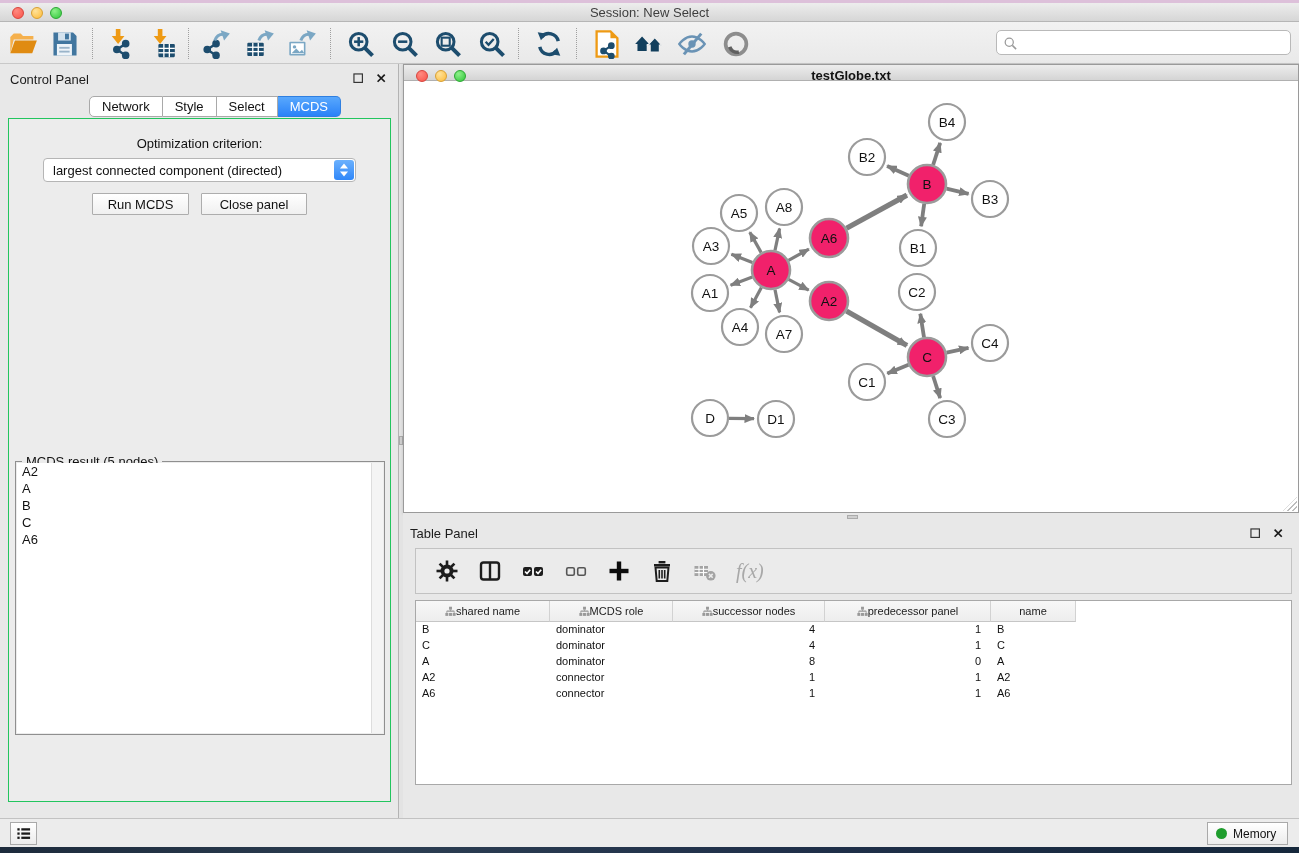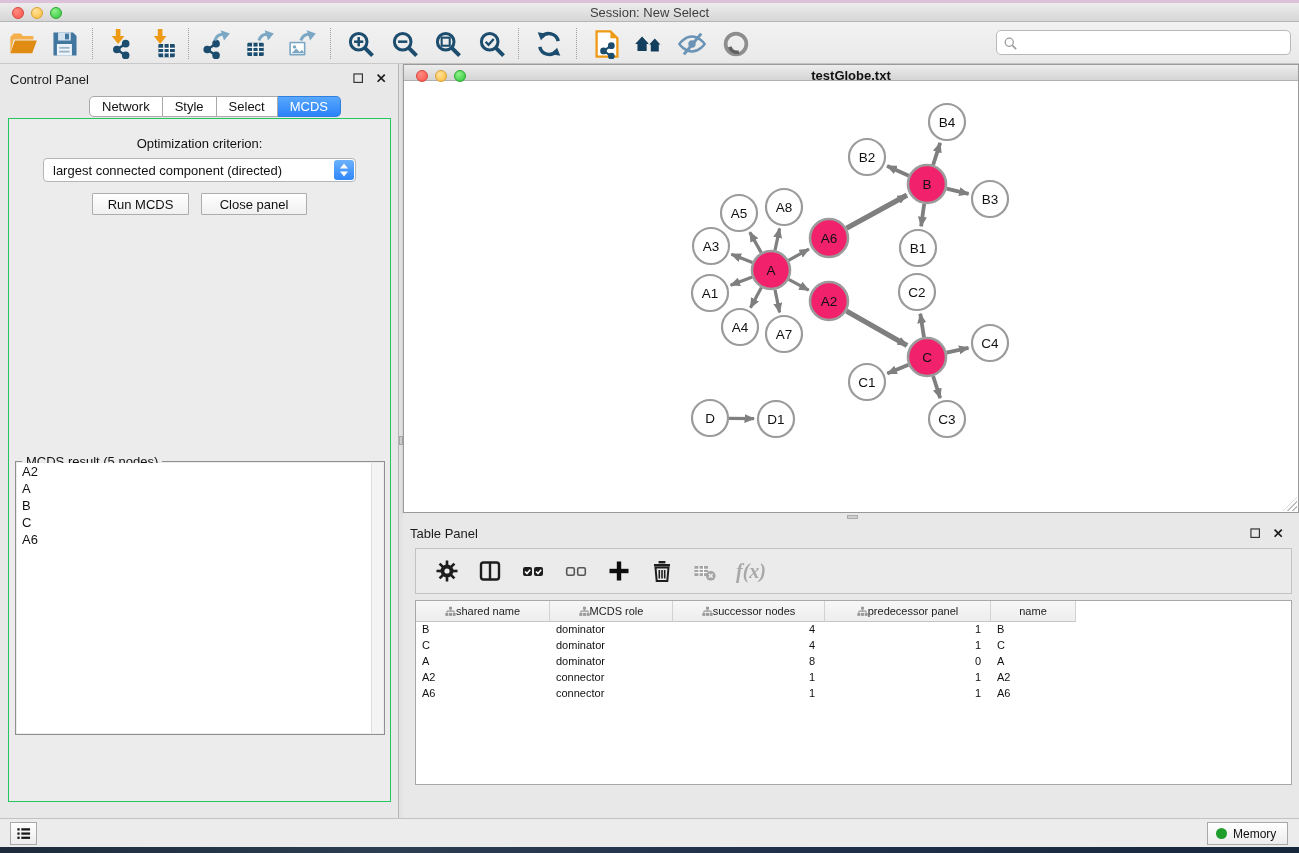--- a/index.html
+++ b/index.html
@@ -90,21 +90,21 @@
     background:#cfcfcf; border:1px solid #ababab; cursor:row-resize; }
 
   
   .tpanel { position:absolute; left:403px; top:456px; width:896px; height:298px; background:#e8e8e8; }
   .tp-toolbar { position:absolute; left:12px; top:28px; width:877px; height:46px;
     background:#ebebeb; border:1px solid #c2c2c2; display:flex; align-items:center; }
   .tp-ico { width:24px; height:24px; margin-left:19px; cursor:pointer; }
   .tp-ico svg { width:100%; height:100%; }
   .tp-ico.disabled { cursor:default; }
   .fx { margin-left:19px; font-family:"Liberation Serif", serif; font-style:italic;
-    font-size:20px; color:#a8a8a8;font-weight:bold; }
+    font-size:20px; color:#a8a8a8; }
 
   .datatable { position:absolute; left:12px; top:80px; width:877px; height:185px;
     background:#fff; border:1px solid #a8a8a8; overflow:hidden; }
   .dt-header { display:flex; height:21px; }
   .dt-hcell { background:linear-gradient(#f7f7f7,#ededed); border-right:1px solid #d2d2d2;
     border-bottom:1px solid #c6c6c6; font-size:11px; color:#222; display:flex;
     align-items:center; justify-content:center; cursor:pointer; }
   .dt-hcell svg { width:11px; height:11px; }
   .dt-row { display:flex; height:16px; }
   .dt-cell { font-size:11px; color:#111; padding:1px 10px 0 6px; white-space:nowrap; }

